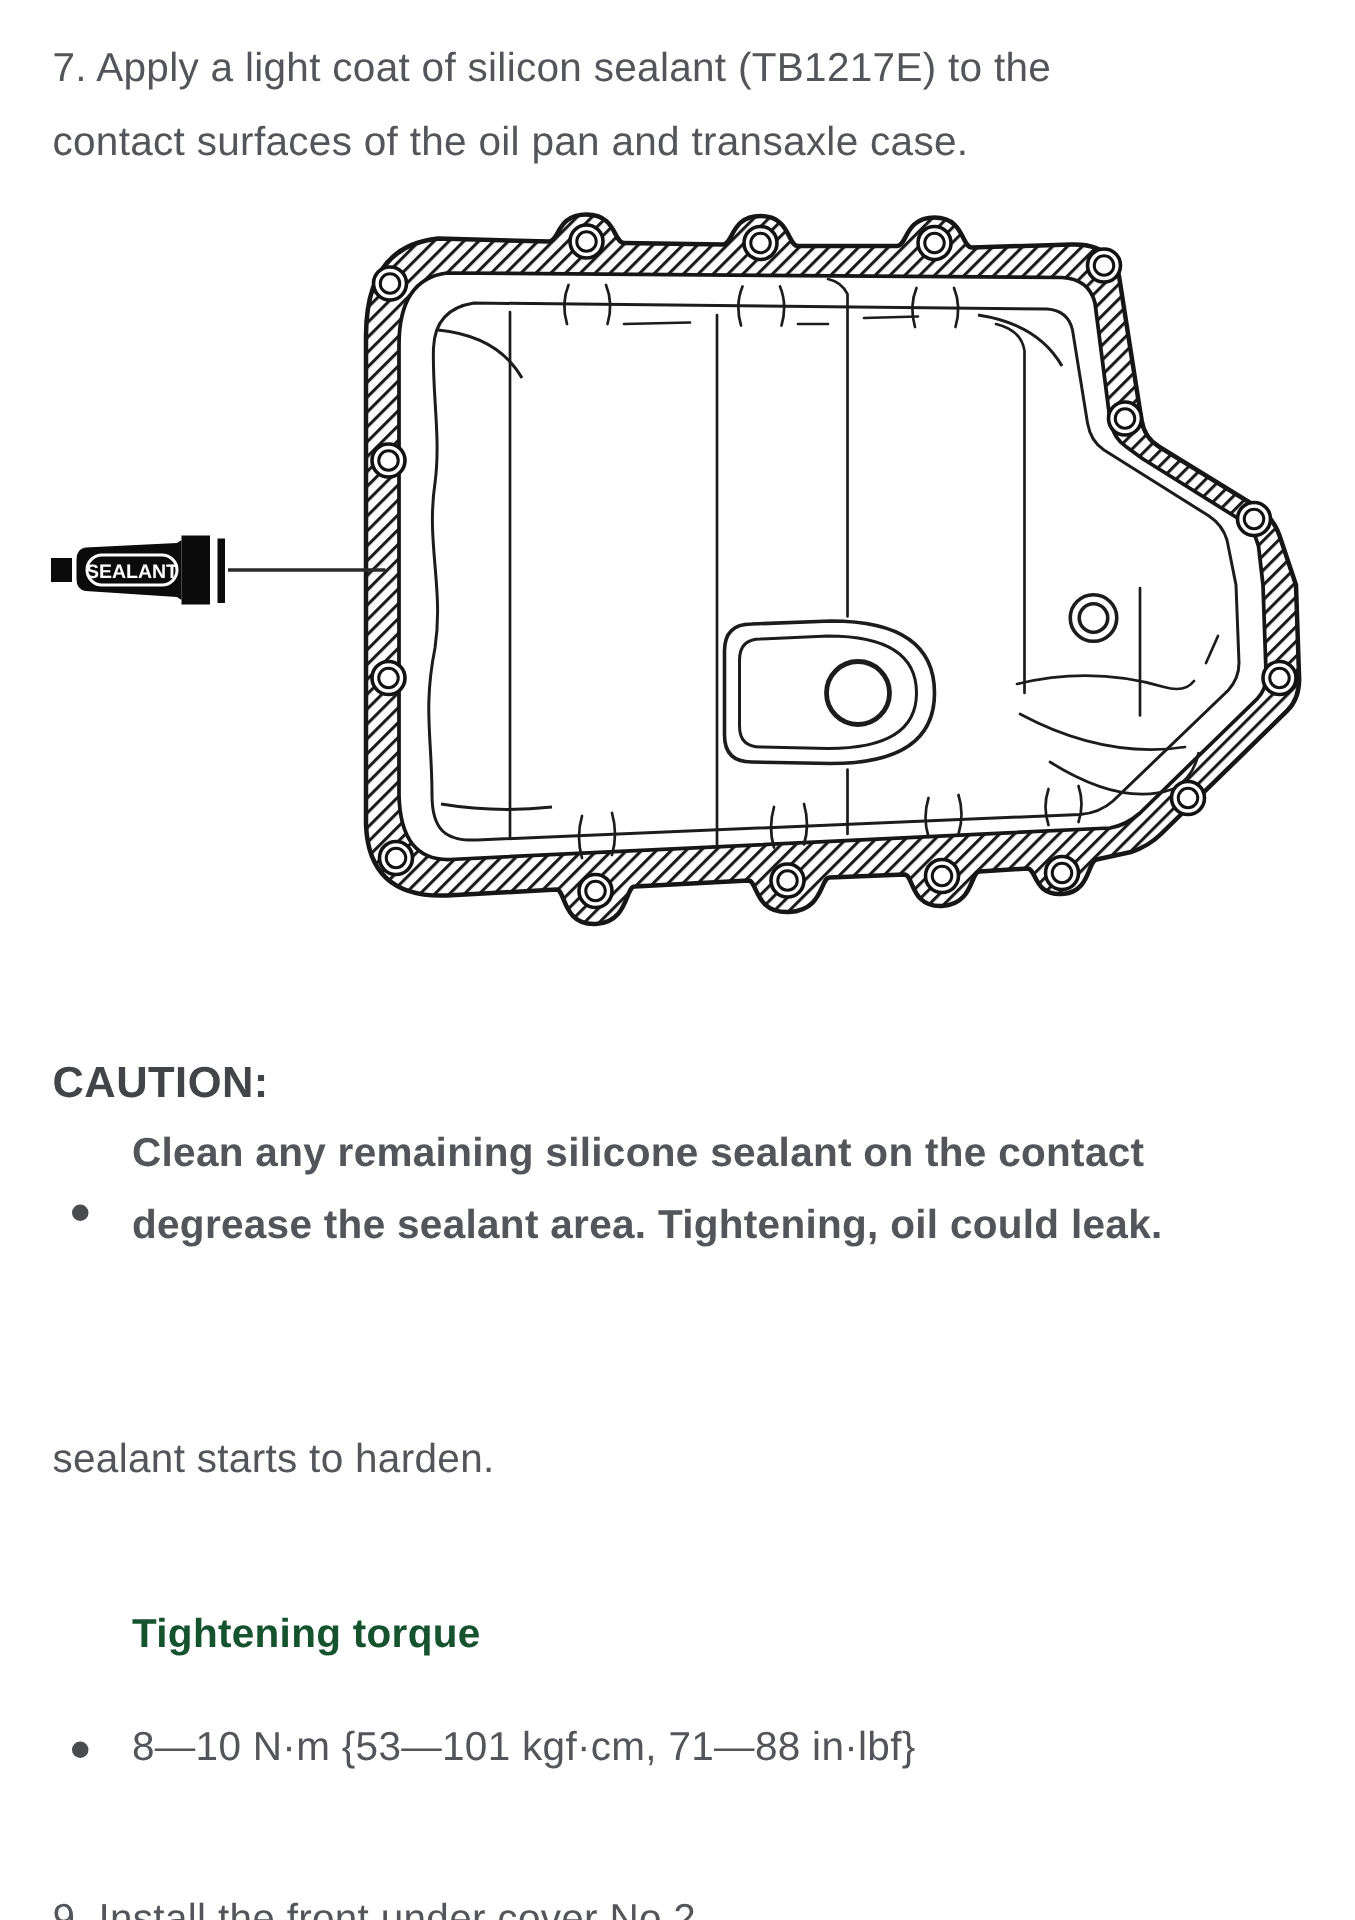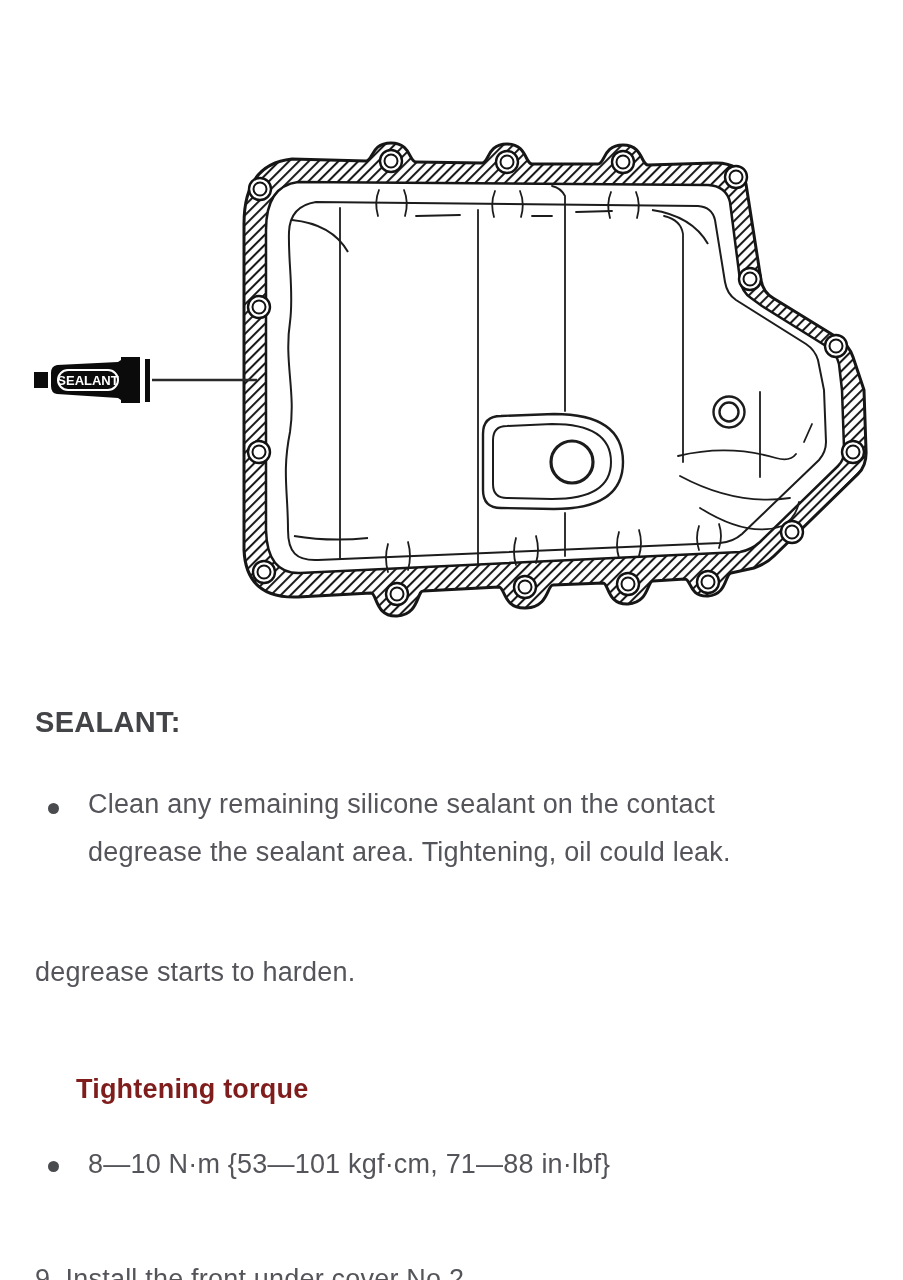--- a/index.html
+++ b/index.html
@@ -14,40 +14,42 @@
     font-size:27px;line-height:49px;letter-spacing:0.2px;
     color:#54555a;white-space:nowrap;
   }
   .para .ln{display:block;}
   .heading{
     position:absolute;left:35px;
     font-size:29px;font-weight:bold;color:#434447;letter-spacing:0.3px;
     white-space:nowrap;
   }
   .subheading{
-    position:absolute;left:76px;
-    font-size:27px;font-weight:bold;color:#7f1d1d;letter-spacing:0.2px;
+    position:absolute;left:88px;
+    font-size:27px;font-weight:bold;color:#14532d;letter-spacing:0.2px;
     white-space:nowrap;
   }
   .bullet-text{
     position:absolute;left:88px;
     font-size:27px;line-height:48px;letter-spacing:0.2px;color:#54555a;
     white-space:nowrap;
   }
   .bullet-text .ln{display:block;}
   .bullet-dot{
     position:absolute;left:48px;width:11px;height:11px;border-radius:50%;
     background:#4a4b4e;
   }
   #figure-svg{position:absolute;left:0;top:132px;}
 </style>
 </head>
 <body>
 
 <div class="para" style="top:21px;">
+  <span class="ln">7. Apply a light coat of silicon sealant (TB1217E) to the</span>
+  <span class="ln">contact surfaces of the oil pan and transaxle case.</span>
 </div>
 
 <svg id="figure-svg" width="903" height="512" viewBox="0 0 903 512">
   <defs>
     <pattern id="hatch" patternUnits="userSpaceOnUse" width="7" height="7" patternTransform="rotate(45)">
       <rect width="7" height="7" fill="#ffffff"></rect>
       <line x1="1" y1="0" x2="1" y2="7" stroke="#1a1a1a" stroke-width="2.1"></line>
     </pattern>
   </defs>
 
@@ -174,30 +176,30 @@
     <rect x="34" y="240" width="14" height="16" fill="#0b0b0b"></rect>
     <path fill="#0b0b0b" d="M 57,233 Q 51,234 51,241 L 51,254 Q 51,261 57,262 L 118,266 L 121,268 L 121,228 L 118,230 Z"></path>
     <rect x="121" y="225" width="19" height="46" fill="#0b0b0b"></rect>
     <rect x="145" y="227" width="5" height="43" fill="#0b0b0b"></rect>
     <rect x="58" y="238" width="60" height="20" rx="10" fill="none" stroke="#ffffff" stroke-width="2"></rect>
     <text x="88" y="253" text-anchor="middle" fill="#ffffff" font-family="Liberation Sans, DejaVu Sans, sans-serif" font-size="13" font-weight="bold">SEALANT</text>
   </g>
   <line x1="152" y1="248" x2="257" y2="248" stroke="#2a2a2a" stroke-width="2.4"></line>
 </svg>
 
-<div class="heading" style="top:706px;">SEALANT:</div>
+<div class="heading" style="top:706px;">CAUTION:</div>
 
 <span class="bullet-dot" style="top:803px;"></span>
-<div class="bullet-text" style="top:780px;">
+<div class="bullet-text" style="top:744px;font-weight:bold;">
   <span class="ln">Clean any remaining silicone sealant on the contact</span>
   <span class="ln">degrease the sealant area. Tightening, oil could leak.</span>
 </div>
 
 <div class="para" style="top:948px;">
-  <span class="ln">degrease starts to harden.</span>
+  <span class="ln">sealant starts to harden.</span>
 </div>
 
 <div class="subheading" style="top:1074px;">Tightening torque</div>
 
 <span class="bullet-dot" style="top:1161px;"></span>
 <div class="bullet-text" style="top:1140px;">
   <span class="ln">8—10 N·m {53—101 kgf·cm, 71—88 in·lbf}</span>
 </div>
 
 <div class="para" style="top:1255px;">

